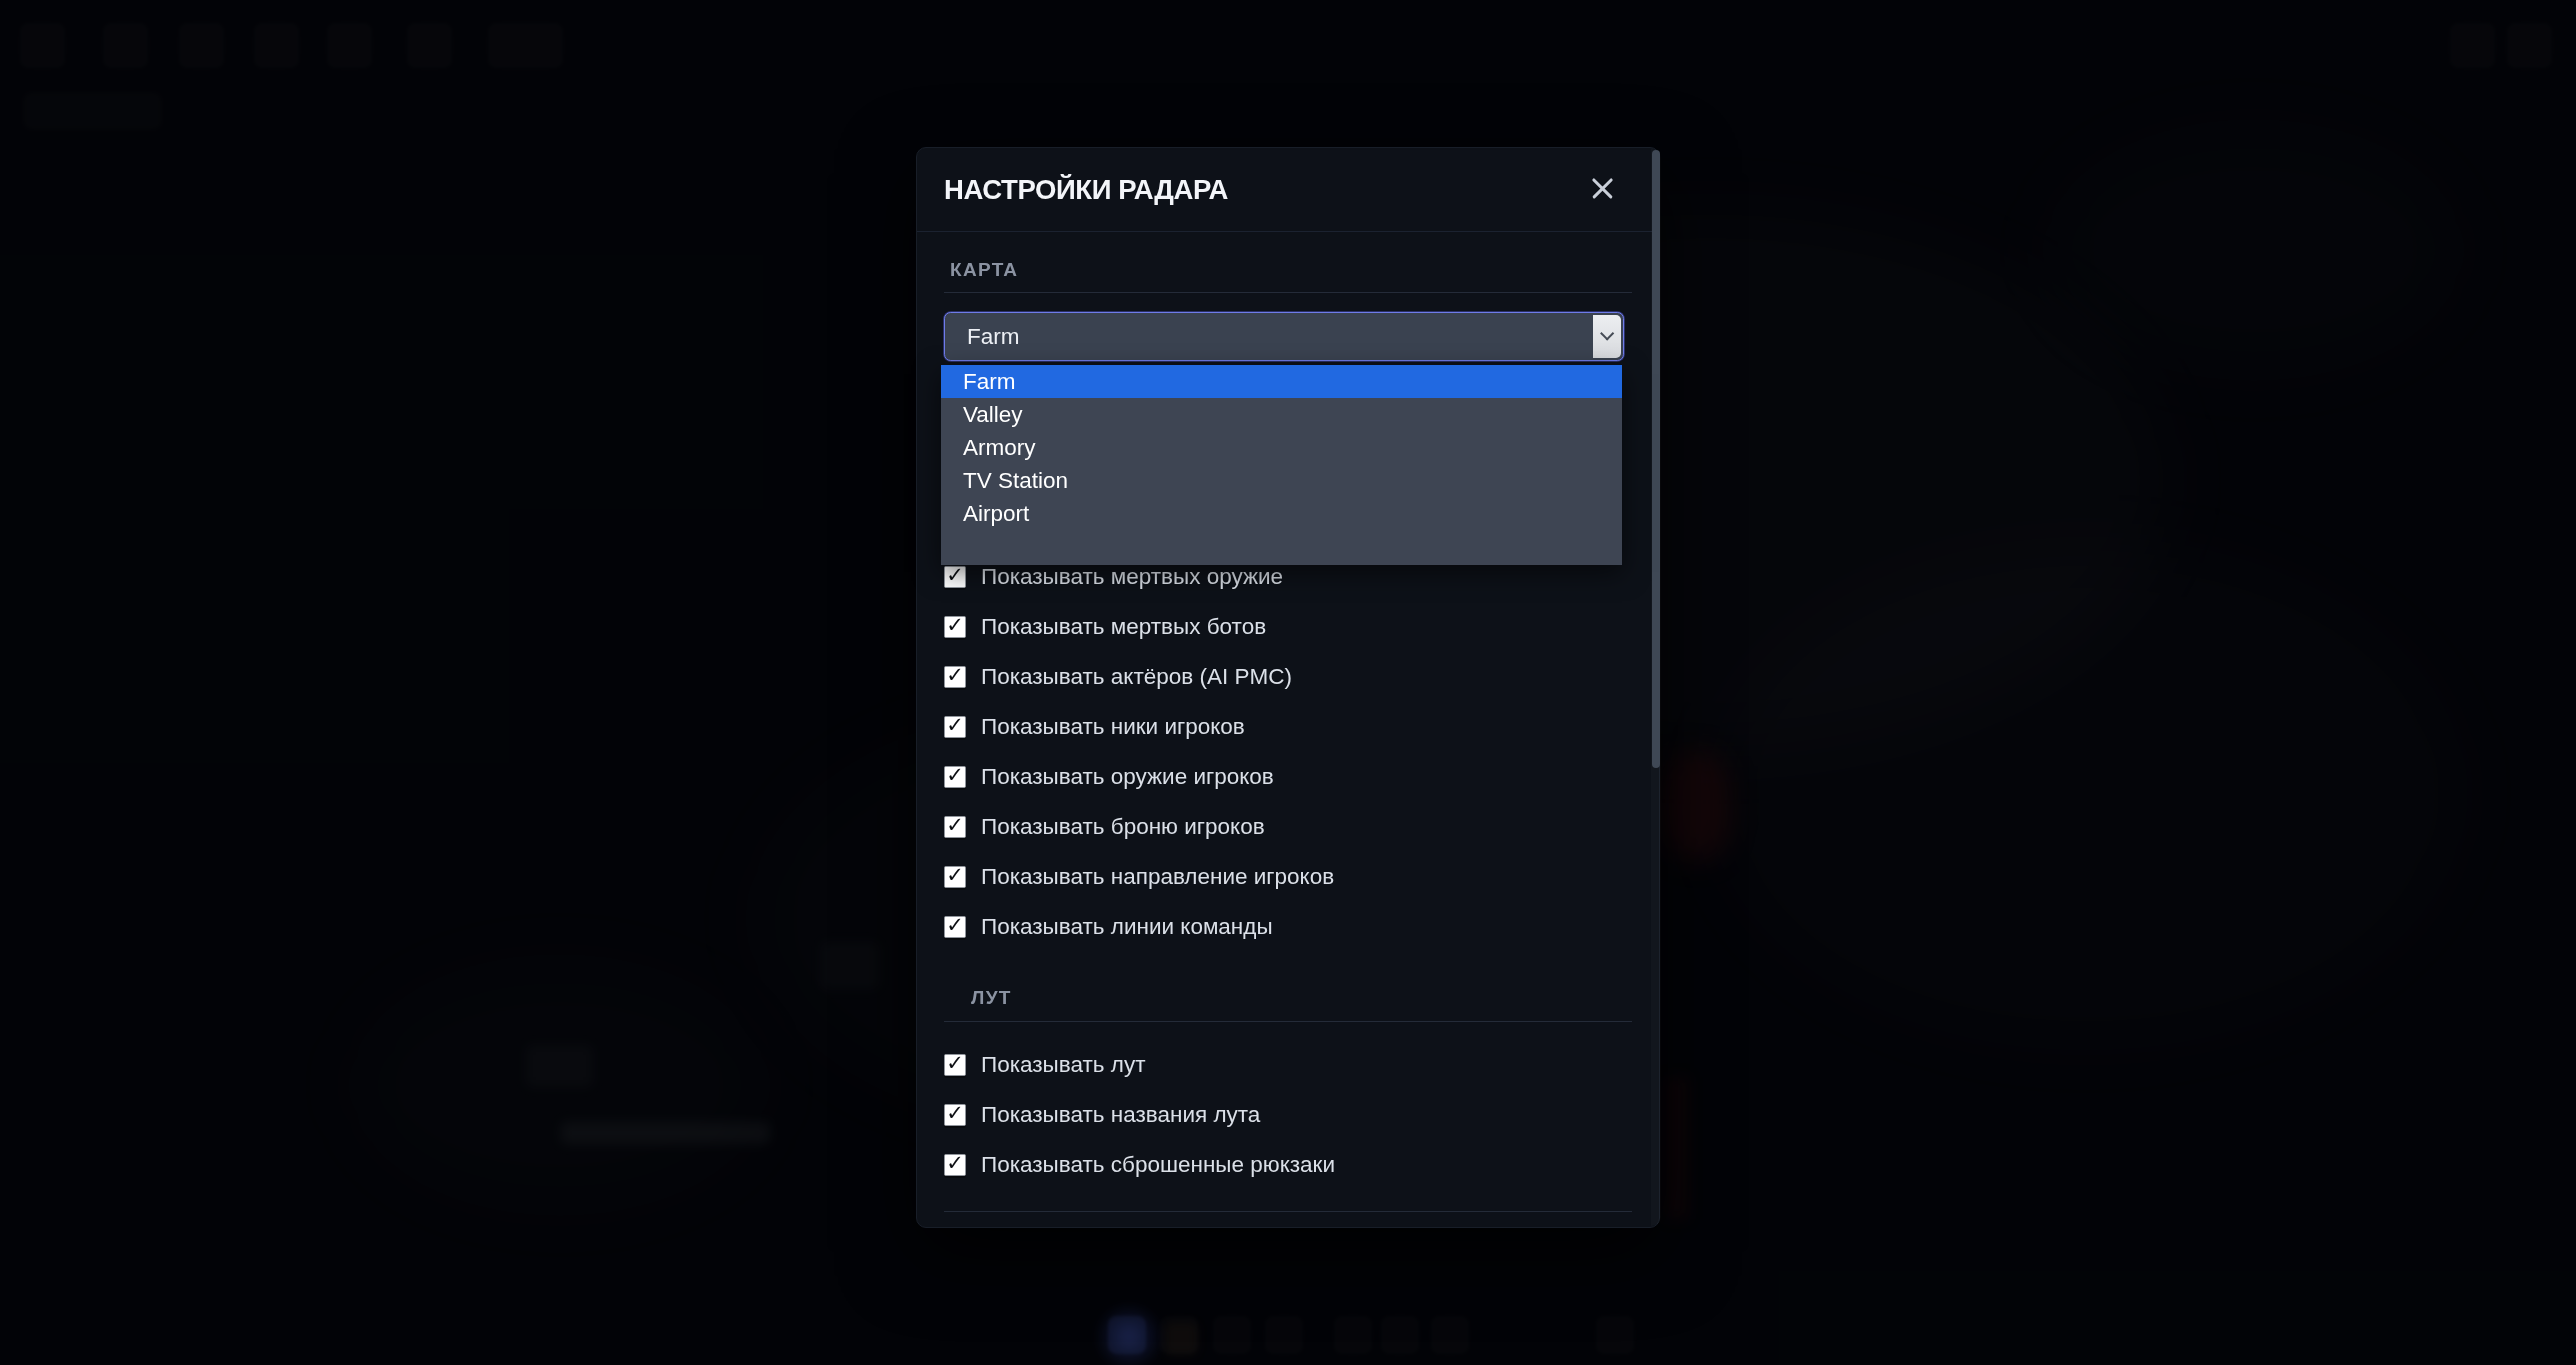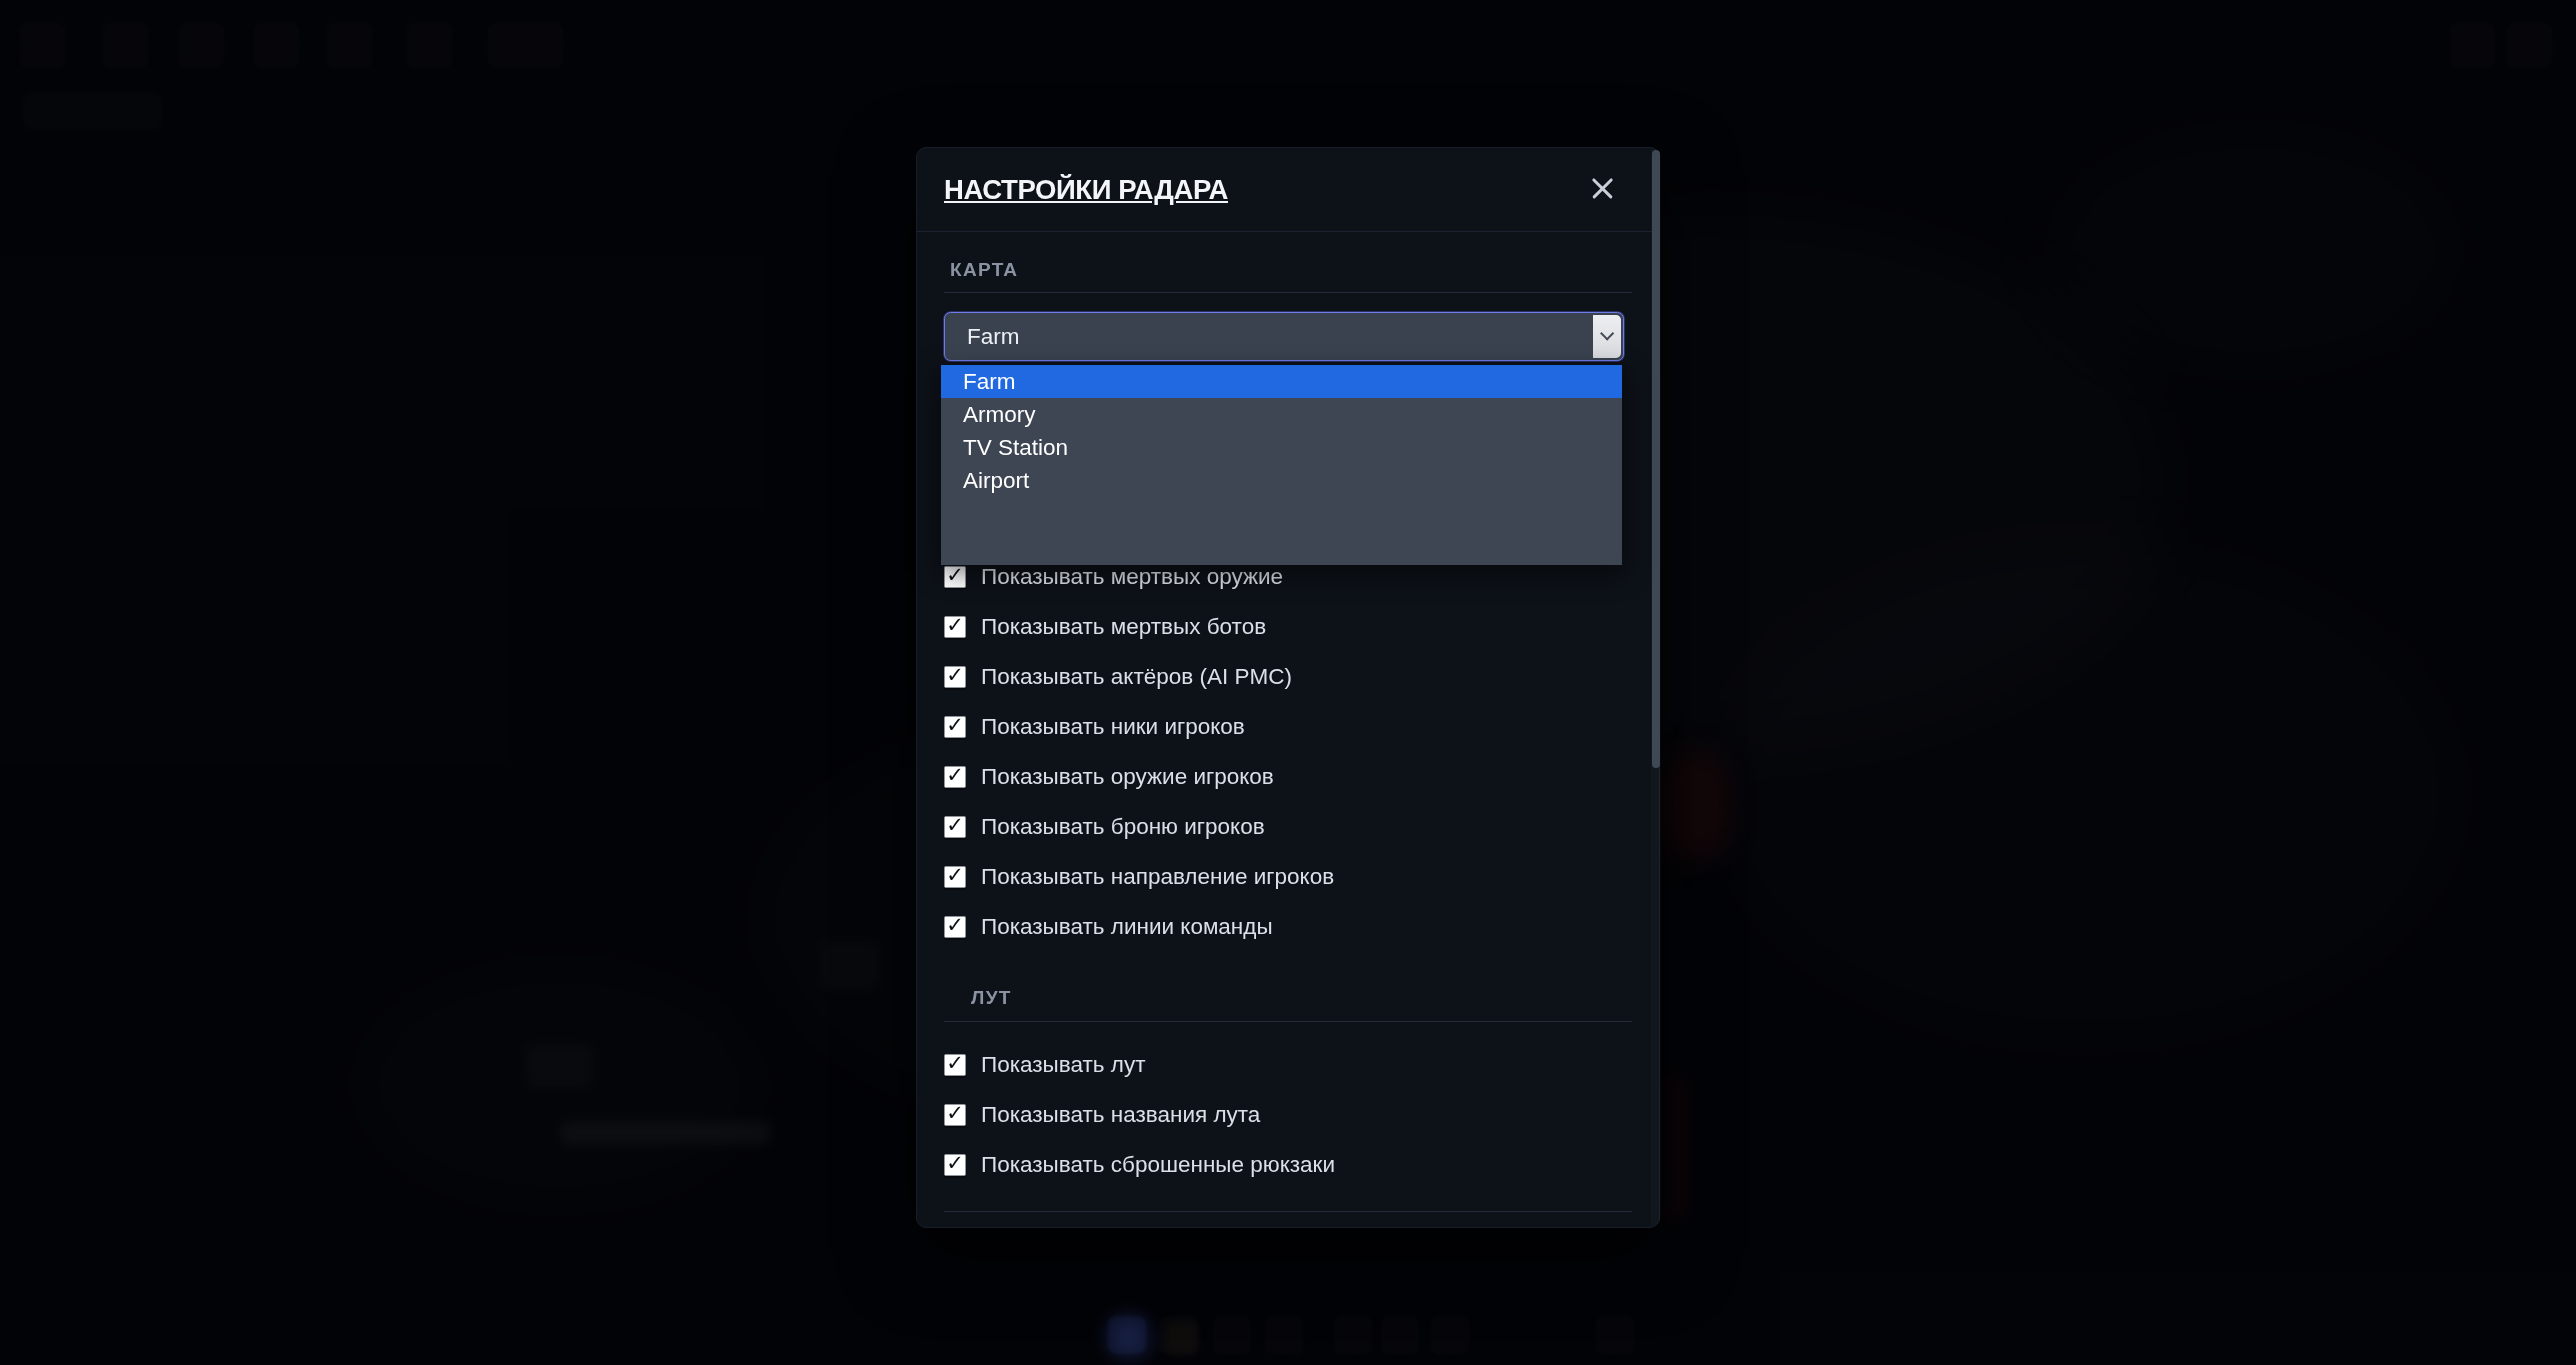--- a/index.html
+++ b/index.html
@@ -36,21 +36,21 @@
              background:rgba(190,120,50,0.12);filter:blur(5px);}
 
   
   .overlay{position:absolute;inset:0;background:rgba(1,2,5,0.58);z-index:5;}
 
   
   .modal{position:absolute;left:916px;top:147px;width:744px;height:1081px;z-index:20;
          background:#0d1118;border:0.8px solid #181e28;border-radius:10px;
          box-shadow:0 25px 75px rgba(0,0,0,0.8);box-sizing:border-box;}
   .modal-header{position:absolute;left:0;top:0;right:0;height:83px;display:flex;align-items:center;}
-  .modal-title{margin-left:27px;font-size:27.5px;font-weight:bold;letter-spacing:-0.4px;color:#f3f5f9;text-decoration:underline;}
+  .modal-title{margin-left:27px;font-size:27.5px;font-weight:bold;letter-spacing:-0.4px;color:#f3f5f9;}
   .close-btn{position:absolute;right:33px;top:24px;width:47px;height:33px;cursor:pointer;
              display:flex;align-items:center;justify-content:center;}
   .xwrap{position:relative;width:25px;height:25px;}
   .xwrap i{position:absolute;left:-0.8px;top:11px;width:27px;height:2.5px;background:#c9cfd9;border-radius:1.7px;}
   .xwrap i:first-child{transform:rotate(45deg);}
   .xwrap i:last-child{transform:rotate(-45deg);}
   .divider{position:absolute;left:0;right:0;height:0.8px;background:#1b2230;}
   .divider.inset{left:27px;right:27px;background:#242b38;}
   .d-header{top:83px;}
   .d-map{top:144px;}
@@ -237,17 +237,18 @@
 
   <div class="divider inset d-bottom"></div>
 
   <div class="scrollbar">
     <div class="scroll-thumb"></div>
   </div>
 </div>
 
 <div class="dropdown" id="dropdown">
     <div class="dd-option selected">Farm</div>
+    <div class="dd-option">Valley</div>
     <div class="dd-option">Armory</div>
     <div class="dd-option">TV Station</div>
     <div class="dd-option">Airport</div>
   </div>
 
 
 </body></html>

